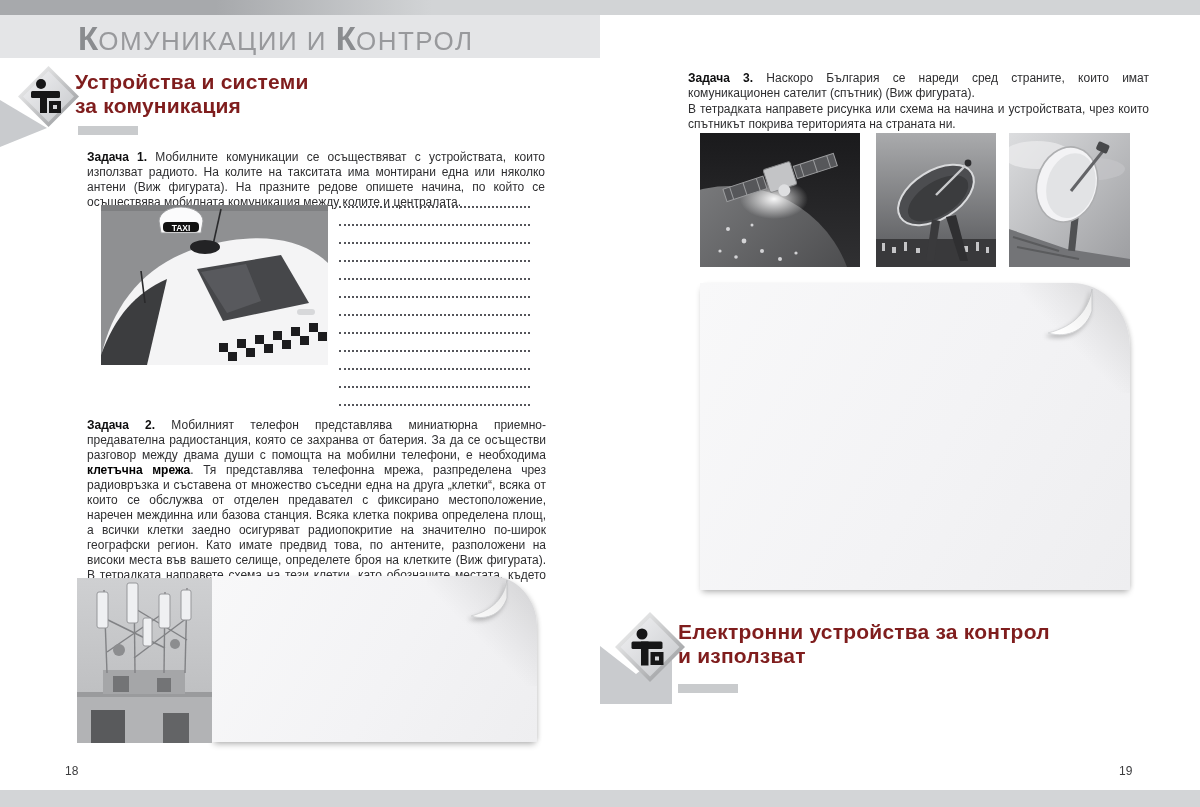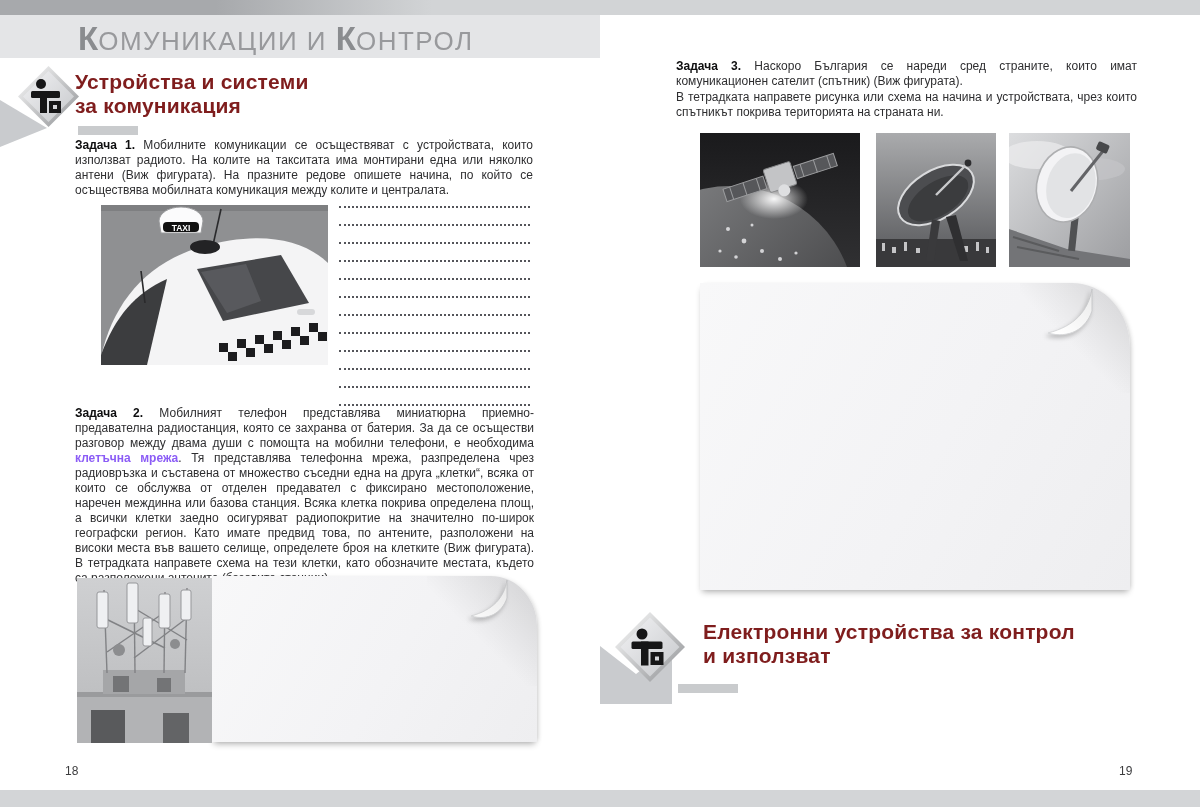--- a/index.html
+++ b/index.html
@@ -17,24 +17,24 @@
 
   
   .icon-svg{position:absolute;}
 
   
   .section-title{position:absolute;margin:0;font-size:21px;line-height:24px;
     font-weight:bold;color:#7f1d1d;letter-spacing:.2px;}
   .title-bar{position:absolute;width:60px;height:9px;background:#c9cbcd;}
 
   
-  .task-text{position:absolute;margin:0;font-size:12px;line-height:15px;
+  .task-text{position:absolute;margin:12px;font-size:12px;line-height:15px;
     text-align:justify;color:#2e2e30;}
   .task-label{font-weight:bold;color:#0e0e0f;}
-  .inline-bold{font-weight:bold;color:#8b5cf6;}
+  .inline-bold{font-weight:bold;color:#000000;}
 
   
   .answer-lines{position:absolute;left:339px;top:190px;width:191px;}
   .ans-line{height:16px;border-bottom:2px dotted #54555a;}
 
   
   .photo{position:absolute;display:block;}
 
   
   .paper{position:absolute;background:linear-gradient(120deg,#f8f8f9 0%,#f3f3f5 55%,#eeeef0 100%);
@@ -312,21 +312,21 @@
       <polygon points="52,7.5 81.5,37 52,66.5 22.5,37" fill="url(#face2)"></polygon>
       <g fill="#161617">
         <circle cx="44" cy="24" r="5.5"></circle>
         <rect x="33.5" y="31.5" width="31" height="7.5" rx="1.5"></rect>
         <rect x="43" y="31.5" width="7.5" height="24"></rect>
         <path d="M52.5,42 h13 v13 h-13 z M57,46.5 v4 h4 v-4 z" fill-rule="evenodd"></path>
       </g>
     </g>
   </svg>
 
-  <h2 class="section-title" style="left:703px;top:620px">
+  <h2 class="section-title" style="left:678px;top:620px">
     <span>Електронни устройства за контрол</span><br>
     <span>и използват</span>
   </h2>
   <div class="title-bar" style="left:678px;top:684px"></div>
 
 
   <div class="page-num" style="left:1119px;top:764px">19</div>
 
   <div class="bottom-bar"></div>
 </div>

